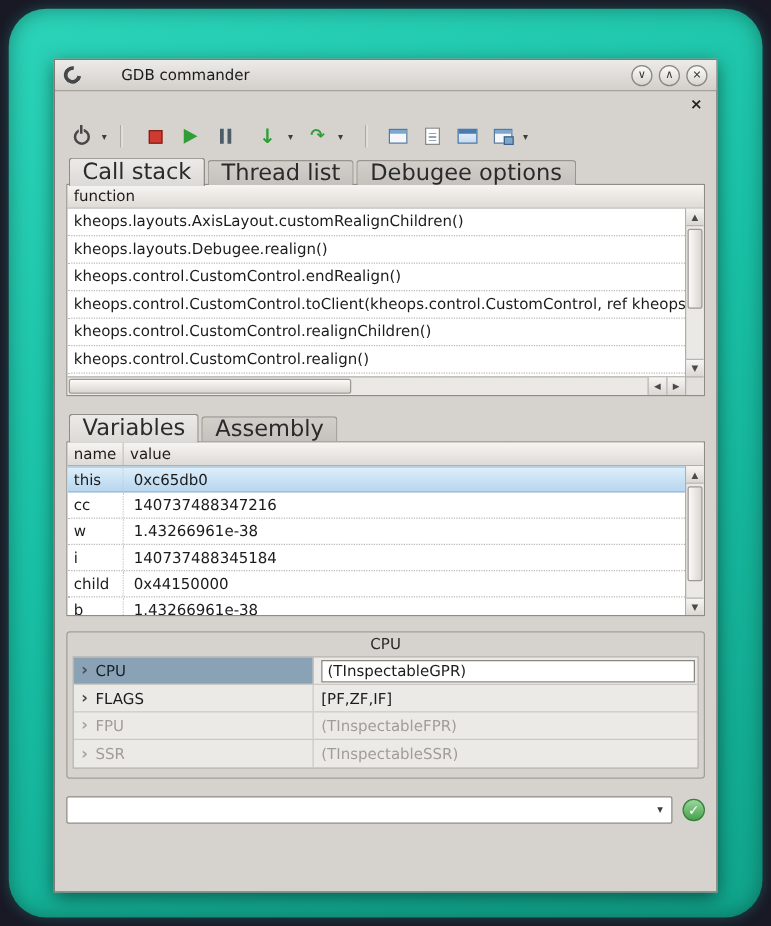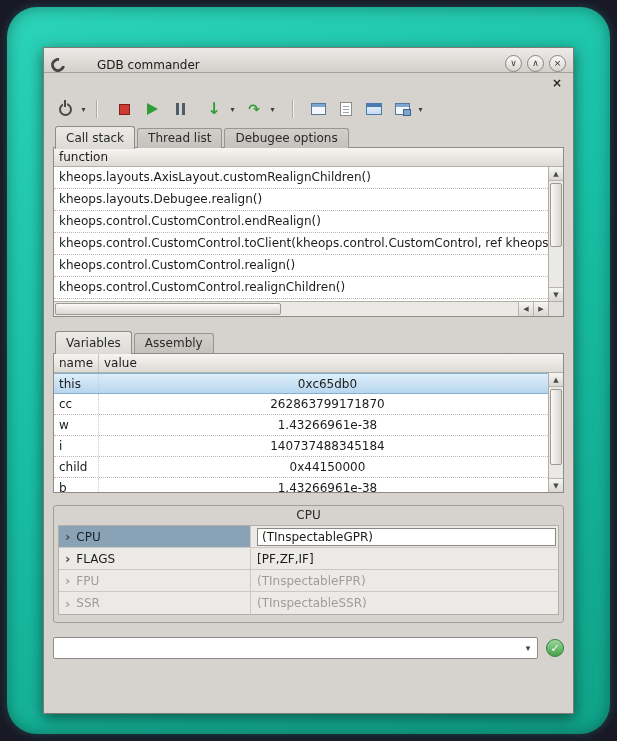--- a/index.html
+++ b/index.html
@@ -22,21 +22,21 @@
     background:#d6d3ce;
     border:1px solid #7e7b75;
     box-shadow:0 4px 14px rgba(0,0,0,.5);
     display:flex; flex-direction:column;
   }
   
   .titlebar {
     height:25px; flex:0 0 25px;
     background:linear-gradient(#edebe8,#d3d0cb);
     border-bottom:1px solid #a5a29c;
-    display:flex; align-items:flex-end; padding:0 7px;
+    display:flex; align-items:center; padding:0 7px;
   }
   .app-icon {
     width:14px; height:14px; border-radius:50%;
     border:3px solid #474747; border-right-color:transparent;
     transform:rotate(-35deg);
   }
   .title-text { margin-left:32px; font-size:12px; color:#1a1a1a; }
   .tb-circles { margin-left:auto; display:flex; gap:5px; }
   .circle-btn {
     width:17px; height:17px; border-radius:50%;
@@ -71,21 +71,21 @@
     background:repeating-linear-gradient(#94a4b4 0 1px, transparent 1px 3px); }
   .icon-monitor { width:16px; height:12px; border:1px solid #4a7ab0; background:linear-gradient(#eaf2fa,#c6dbf0); position:relative; }
   .icon-monitor::before { content:""; position:absolute; left:0; right:0; top:0; height:3px; background:#4a7ab0; }
   
   .tabbar { display:flex; align-items:flex-end; padding-left:2px; position:relative; z-index:2; height:23px; flex:0 0 23px; }
   .tabbar.mid { margin-top:13px; }
   .tab {
     padding:0 10px; height:20px; line-height:19px; margin-right:2px;
     background:linear-gradient(#d2cfca,#c5c2bd);
     border:1px solid #98958f; border-bottom:none;
-    border-radius:3px 3px 0 0; font-size:12px; color:#2a2a2a;
+    border-radius:3px 3px 0 0; font-size:18px; color:#2a2a2a;
   }
   .tab.active {
     height:23px; line-height:22px;
     background:linear-gradient(#eceae7,#dcdad6);
     border-color:#8f8c86; position:relative; z-index:3; margin-bottom:-1px;
   }
   
   .panel { border:1px solid #8f8c86; background:#fff; position:relative; overflow:hidden; margin-top:-1px; }
   .panel.callstack { height:170px; flex:0 0 170px; }
   .panel.vars { height:140px; flex:0 0 140px; }
@@ -96,21 +96,21 @@
   }
   .lv-header .hcell { padding-left:5px; height:100%; display:flex; align-items:center; }
   .hcell.name { width:45px; border-right:1px solid #c6c3be; }
   .rows { position:absolute; left:0; right:15px; top:19px; bottom:0; overflow:hidden; background:#fff; }
   .panel.callstack .rows { bottom:15px; }
   .cs-row { height:22px; line-height:21px; padding-left:5px; border-bottom:1px dotted #bcb9b4;
     white-space:nowrap; overflow:hidden; font-size:12px; }
   .var-row { height:21px; display:flex; align-items:center; border-bottom:1px dotted #bcb9b4; font-size:12px; }
   .var-row .cell { white-space:nowrap; overflow:hidden; }
   .var-row .cell.name { width:45px; padding-left:5px; border-right:1px dotted #cdcac5; align-self:stretch; display:flex; align-items:center; }
-  .var-row .cell.value { padding-left:8px; flex:1;text-align:center; }
+  .var-row .cell.value { padding-left:8px; flex:1; }
   .var-row.sel { background:linear-gradient(#ddeefa,#b7d6ee); border-top:1px solid #86afd0; border-bottom:1px solid #86afd0; }
   
   .vscroll { position:absolute; top:19px; right:0; bottom:0; width:15px; background:#ebe9e6; border-left:1px solid #b2afa9; }
   .panel.callstack .vscroll { bottom:15px; }
   .sb-btn { position:absolute; left:0; right:0; height:14px; display:flex; align-items:center; justify-content:center;
     font-size:7px; color:#4a4a4a; background:linear-gradient(#f6f5f3,#dbd8d3); }
   .sb-btn.up { top:0; border-bottom:1px solid #b8b5b0; }
   .sb-btn.down { bottom:0; border-top:1px solid #b8b5b0; }
   .sb-thumb { position:absolute; left:1px; right:1px; border:1px solid #9c9993; border-radius:2px;
     background:linear-gradient(90deg,#fbfaf9,#d9d6d1); }
@@ -241,22 +241,22 @@
 
       <div class="panel callstack">
         <div class="lv-header">
           <span class="hcell">function</span>
         </div>
         <div class="rows">
           <div class="cs-row"><span>kheops.layouts.AxisLayout.customRealignChildren()</span></div>
           <div class="cs-row"><span>kheops.layouts.Debugee.realign()</span></div>
           <div class="cs-row"><span>kheops.control.CustomControl.endRealign()</span></div>
           <div class="cs-row"><span>kheops.control.CustomControl.toClient(kheops.control.CustomControl, ref kheops.</span></div>
+          <div class="cs-row"><span>kheops.control.CustomControl.realignChildren()</span></div>
           <div class="cs-row"><span>kheops.control.CustomControl.realign()</span></div>
-          <div class="cs-row"><span>kheops.control.CustomControl.realignChildren()</span></div>
         </div>
         <div class="vscroll">
           <span class="sb-btn up">▲</span>
           <span class="sb-thumb" style="top:16px;height:64px"></span>
           <span class="sb-btn down">▼</span>
         </div>
         <div class="hscroll">
           <span class="hs-thumb"></span>
           <span class="hs-btn left">◀</span>
           <span class="hs-btn right">▶</span>
@@ -275,21 +275,21 @@
           <span class="hcell name">name</span>
           <span class="hcell">value</span>
         </div>
         <div class="rows">
           <div class="var-row sel">
             <span class="cell name">this</span>
             <span class="cell value">0xc65db0</span>
           </div>
           <div class="var-row">
             <span class="cell name">cc</span>
-            <span class="cell value">262863799171870</span>
+            <span class="cell value">140737488347216</span>
           </div>
           <div class="var-row">
             <span class="cell name">w</span>
             <span class="cell value">1.43266961e-38</span>
           </div>
           <div class="var-row">
             <span class="cell name">i</span>
             <span class="cell value">140737488345184</span>
           </div>
           <div class="var-row">

